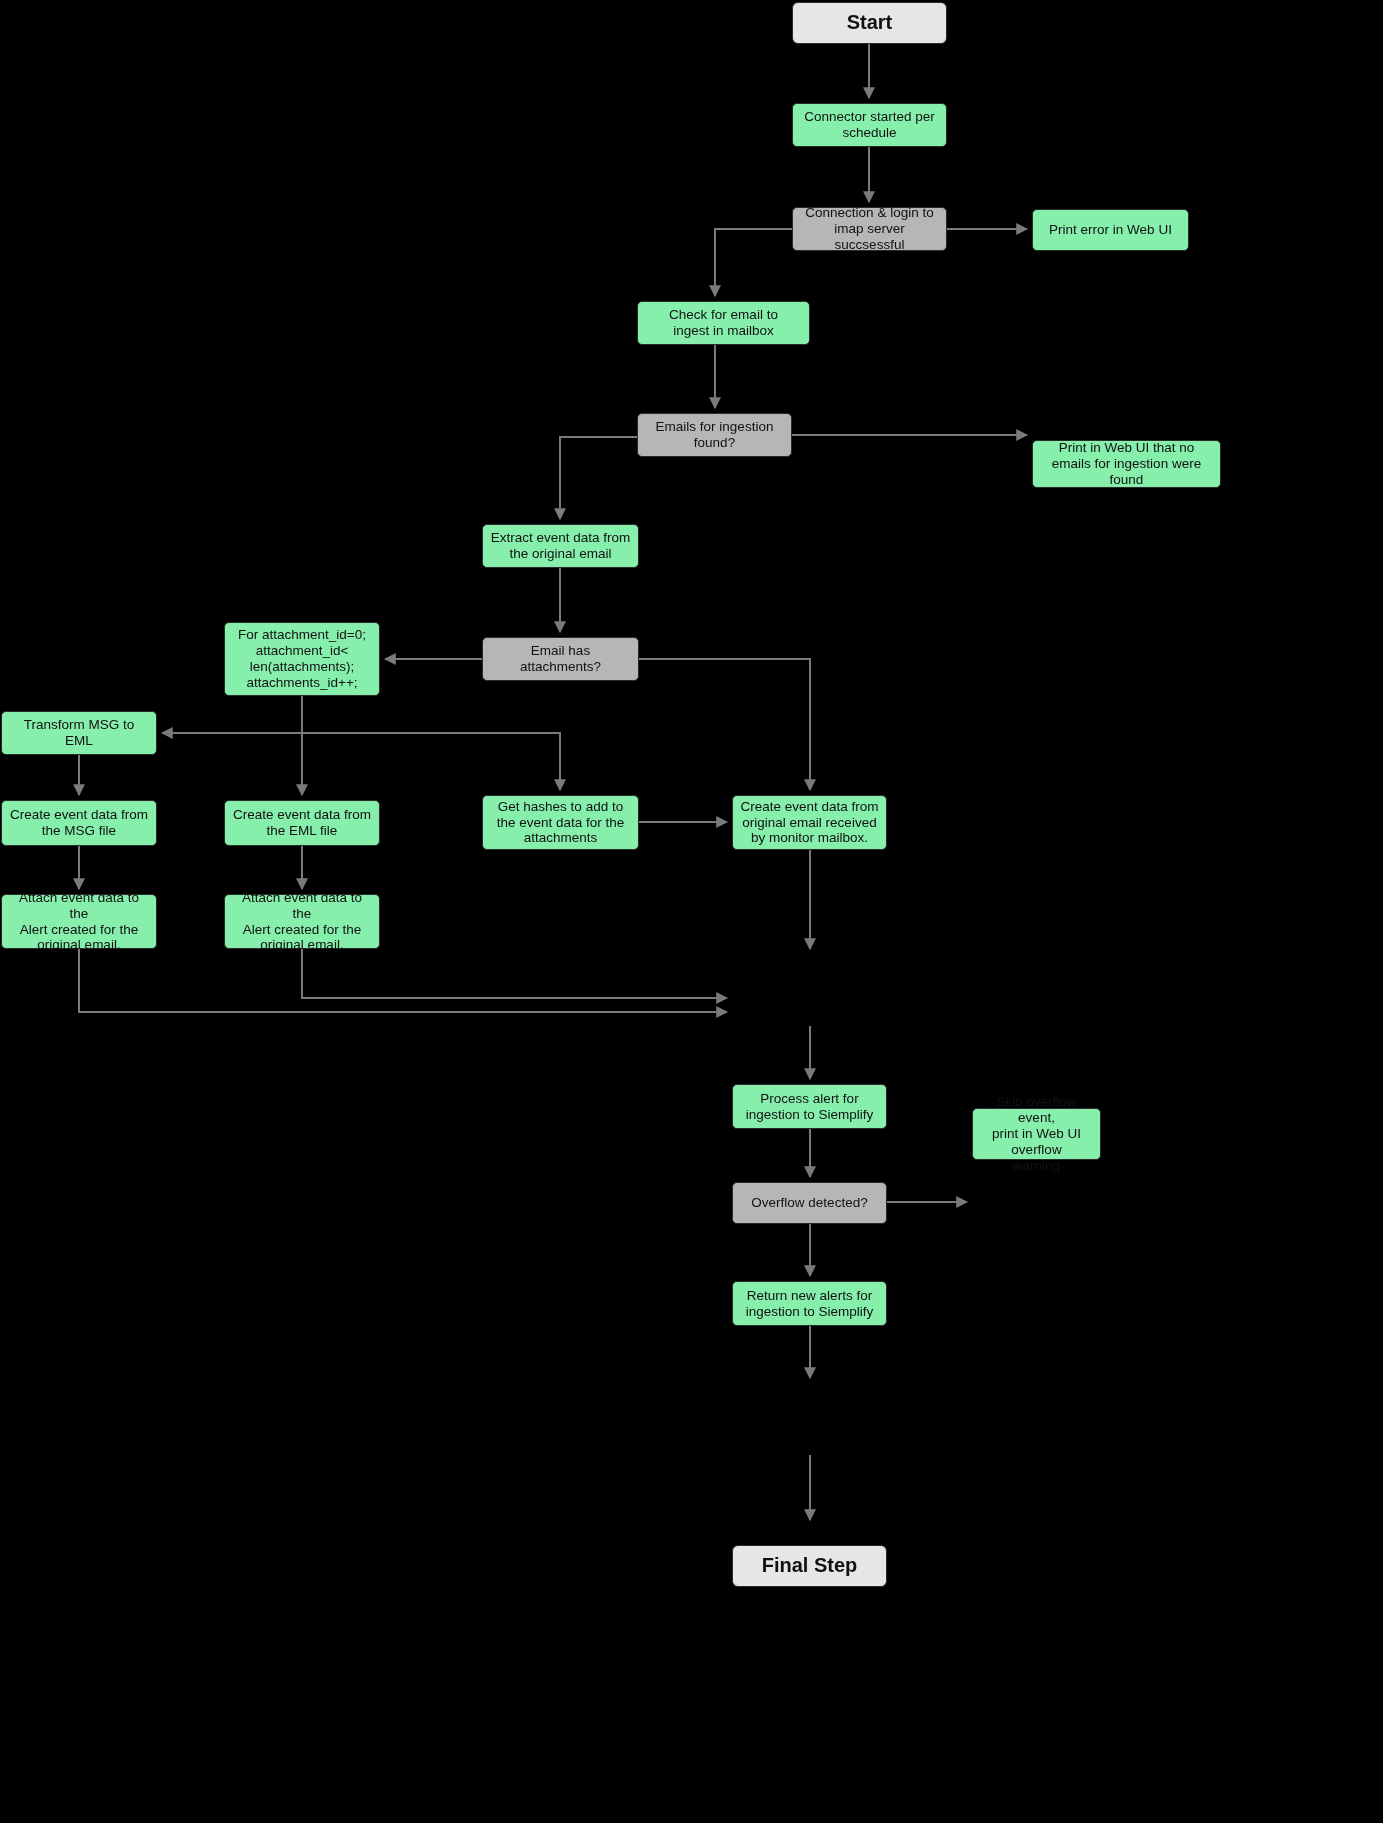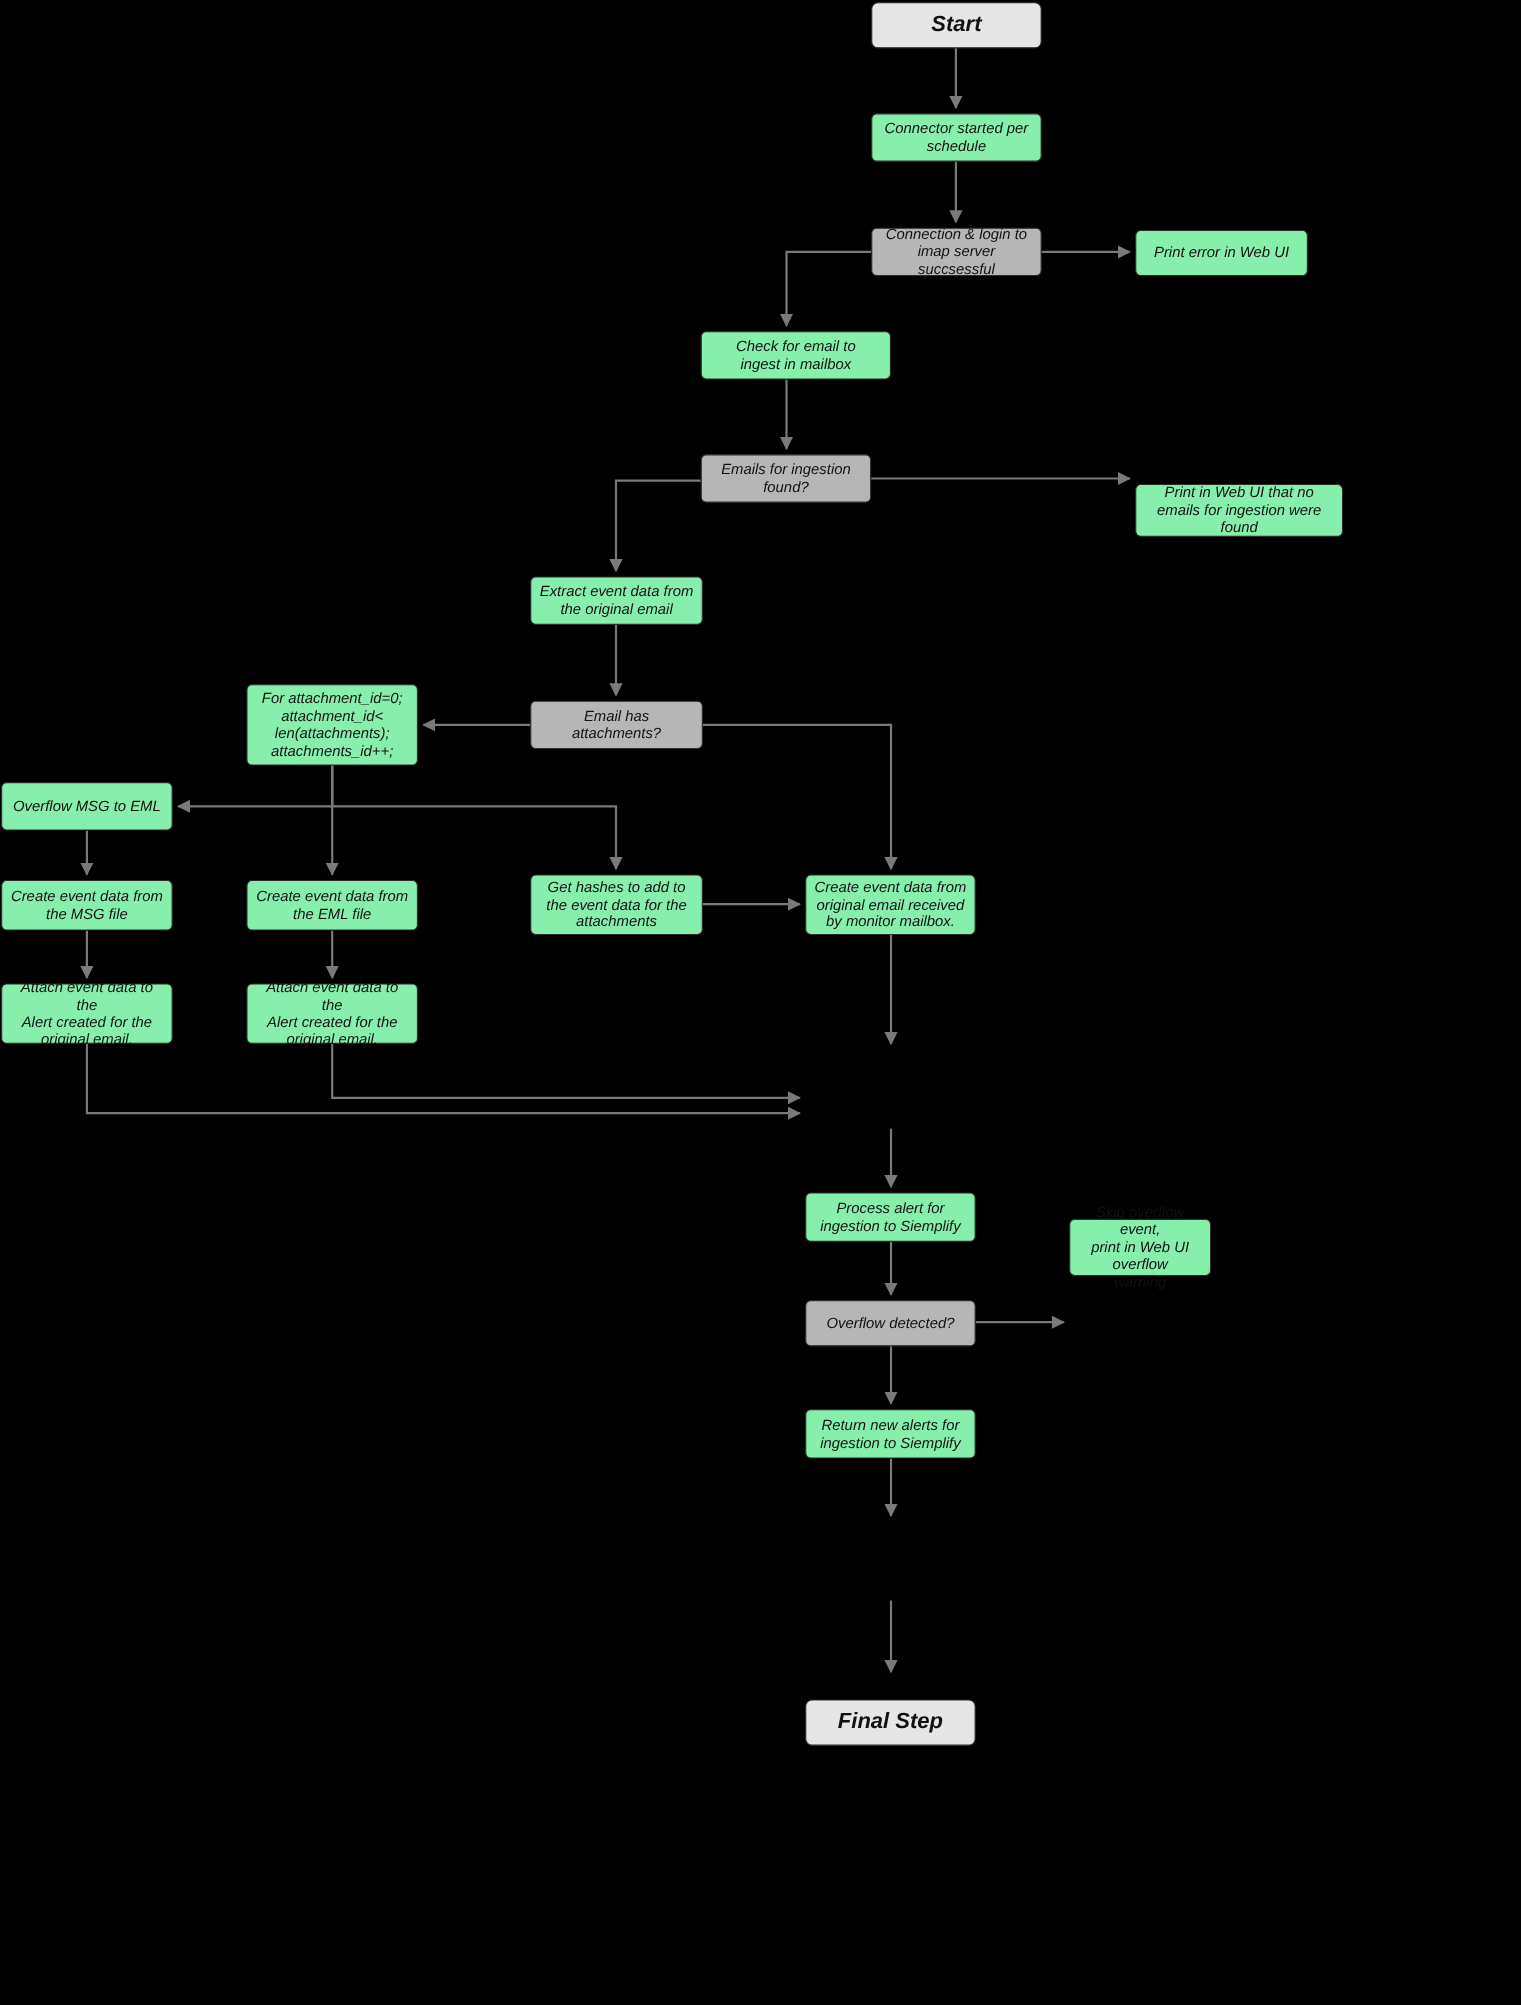--- a/index.html
+++ b/index.html
@@ -30,21 +30,20 @@
     display: flex;
     align-items: center;
     justify-content: center;
     text-align: center;
     border: 1px solid #2b2b2b;
     border-radius: 5px;
     color: #111111;
     line-height: 1.18;
     padding: 20px 6px;
     white-space: pre-line;
-    font-style: italic;
   }
   .node.process {
     background: #86efac;
     font-size: 13.5px;
   }
   .node.decision {
     background: #b6b6b6;
     font-size: 13.5px;
   }
   .node.terminal {
@@ -144,21 +143,21 @@
   <div class="node process" style="left:482px;top:524px;width:157px;height:44px;">Extract event data from
 the original email</div>
 
   <div class="node decision" style="left:482px;top:637px;width:157px;height:44px;">Email has attachments?</div>
 
   <div class="node process" style="left:224px;top:622px;width:156px;height:74px;">For attachment_id=0;
 attachment_id&lt;
 len(attachments);
 attachments_id++;</div>
 
-  <div class="node process" style="left:1px;top:711px;width:156px;height:44px;">Overflow MSG to EML</div>
+  <div class="node process" style="left:1px;top:711px;width:156px;height:44px;">Transform MSG to EML</div>
 
   <div class="node process" style="left:1px;top:800px;width:156px;height:46px;">Create event data from
 the MSG file</div>
 
   <div class="node process" style="left:224px;top:800px;width:156px;height:46px;">Create event data from
 the EML file</div>
 
   <div class="node process" style="left:482px;top:795px;width:157px;height:55px;">Get hashes to add to
 the event data for the
 attachments</div>

